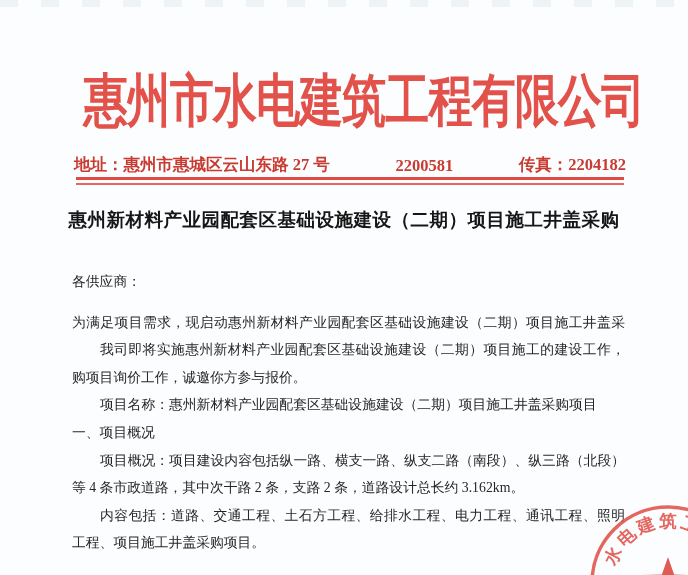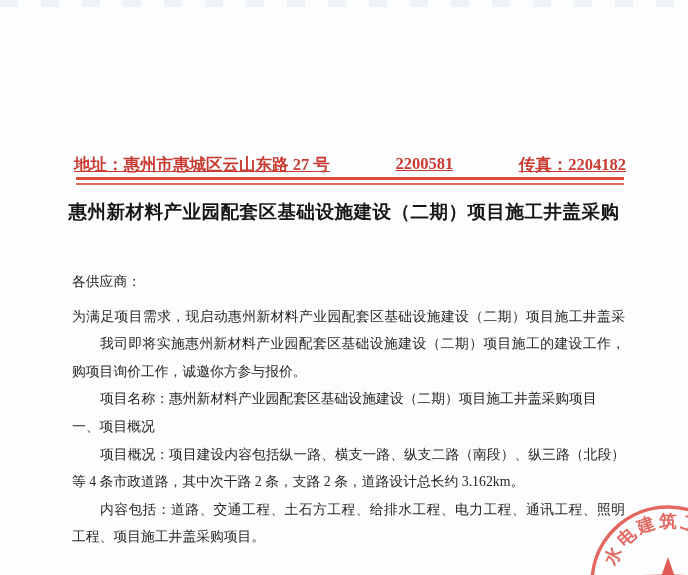--- a/index.html
+++ b/index.html
@@ -20,52 +20,55 @@
     position:absolute;top:72px;left:0;width:688px;
     text-align:center;white-space:nowrap;
     color:#e2524b;font-weight:bold;font-size:57px;line-height:1;
   }
   .company .squeeze{
     display:inline-block;transform:scaleX(0.77);transform-origin:center;
     letter-spacing:-1px;
   }
   .contact{
     position:absolute;top:154px;left:74px;width:552px;
-    display:flex;justify-content:space-between;align-items:flex-start;
-    color:#c93a30;font-weight:bold;font-size:16.5px;white-space:nowrap;text-decoration:underline;
+    display:flex;justify-content:space-between;align-items:flex-end;
+    color:#c93a30;font-weight:bold;font-size:16.5px;white-space:nowrap;
   }
   .rule{position:absolute;left:76px;width:548px;}
   .rule.thick{top:177px;height:3px;background:#dd4b41;}
   .rule.thin{top:183px;height:1.5px;background:#e4665d;}
   .doc-title{
-    position:absolute;top:192px;left:0;width:688px;
+    position:absolute;top:200px;left:0;width:688px;
     text-align:center;color:#161616;font-weight:bold;
     font-size:18.5px;line-height:40px;letter-spacing:0.5px;
   }
   .body{
     position:absolute;top:268px;left:72px;width:553px;
     font-size:13.8px;line-height:27.6px;color:#262626;
   }
-  .body .salutation{margin-bottom:7px;}
+  .body .salutation{margin-bottom:13px;}
   .ln{text-align:justify;}
   .ln.full{text-align-last:justify;}
   .ln.ind{text-indent:28px;}
   .seal{position:absolute;left:555px;top:468px;width:133px;height:107px;}
   .seal text{
     font-family:"Liberation Serif","DejaVu Serif",serif;
     font-weight:bold;font-size:17.5px;fill:#e0524a;
   }
 </style>
 </head>
 <body>
 
 <div class="page">
 
   <div class="scan-edge"></div>
 
+  <div class="company">
+    <span class="squeeze">惠州市水电建筑工程有限公司</span>
+  </div>
 
   <div class="contact">
     <span>地址：惠州市惠城区云山东路 27 号</span>
     <span>2200581</span>
     <span>传真：2204182</span>
   </div>
 
   <div class="rule thick"></div>
   <div class="rule thin"></div>
 

